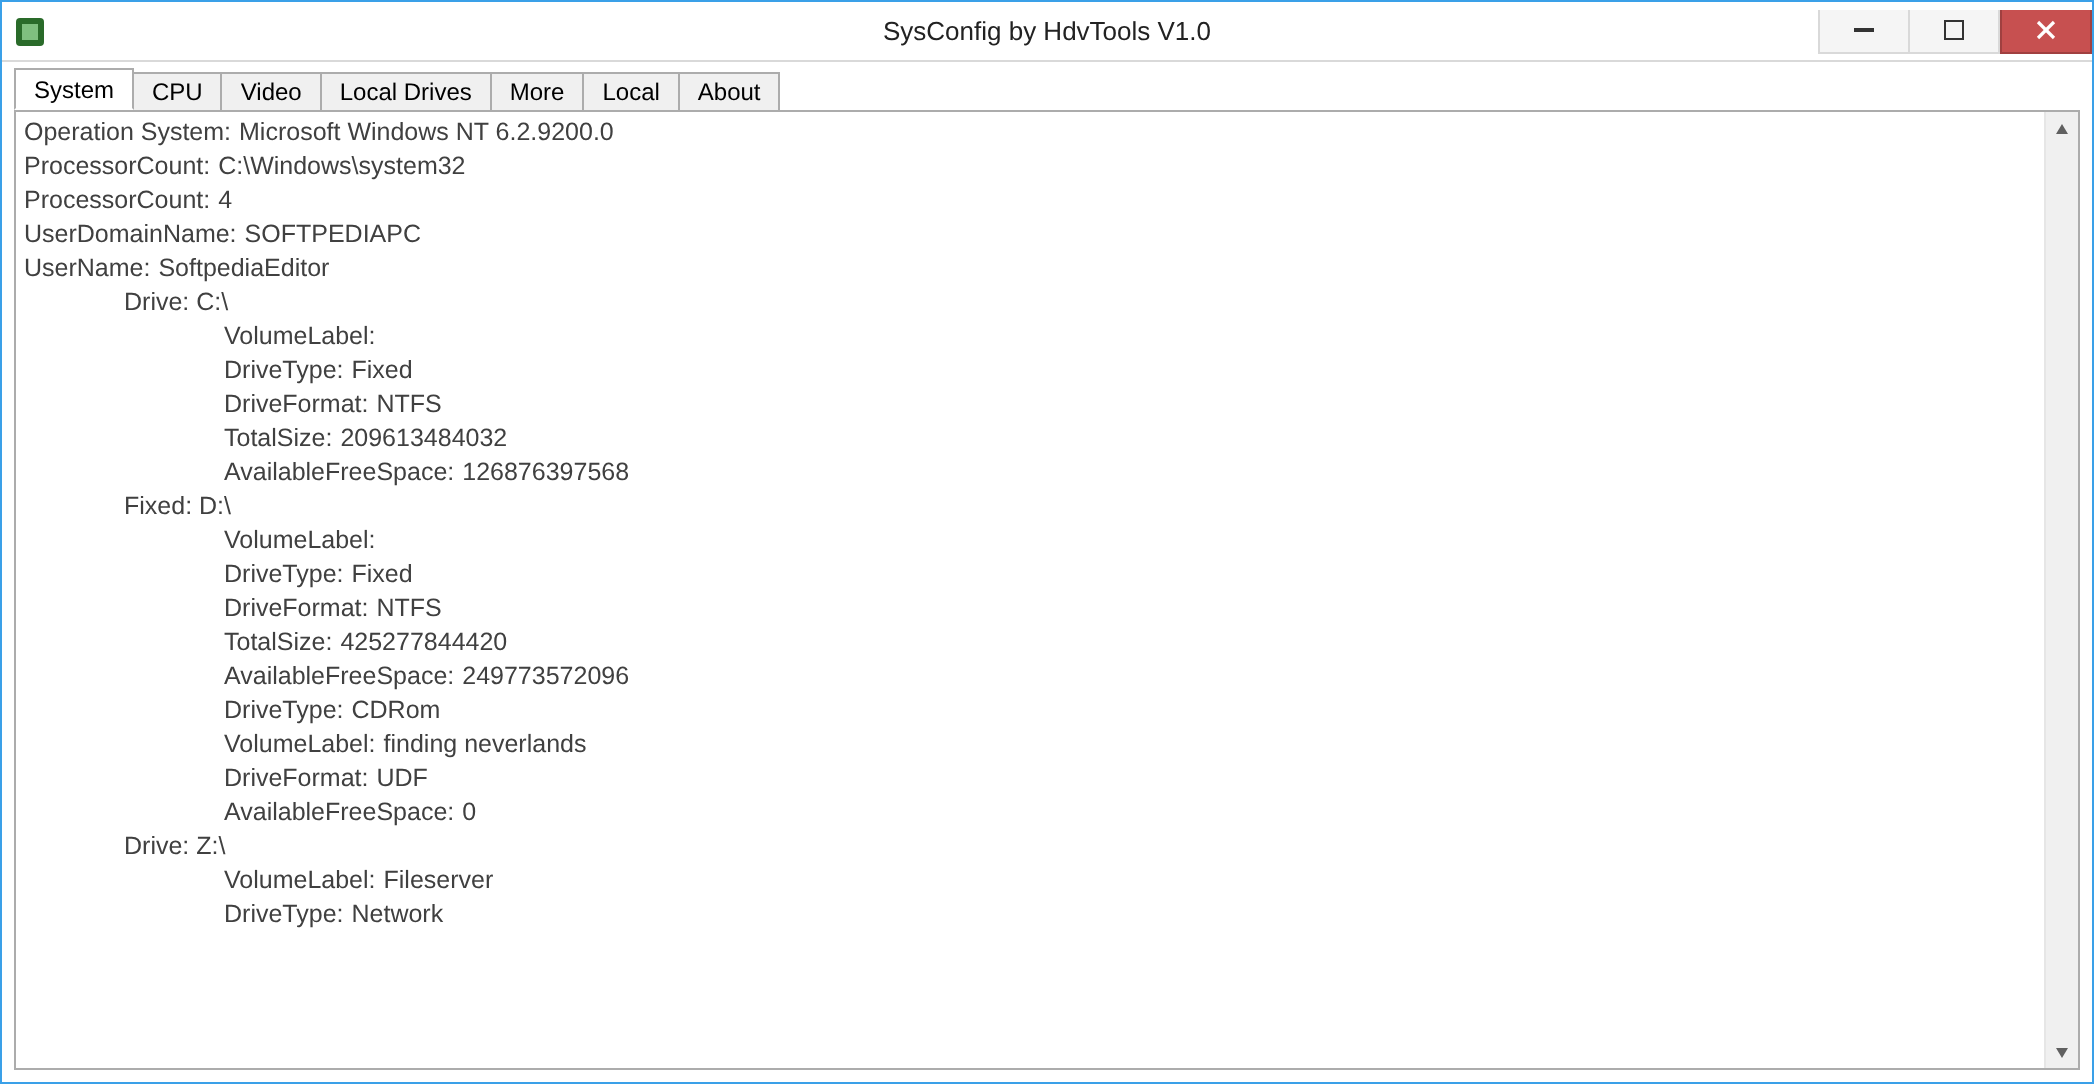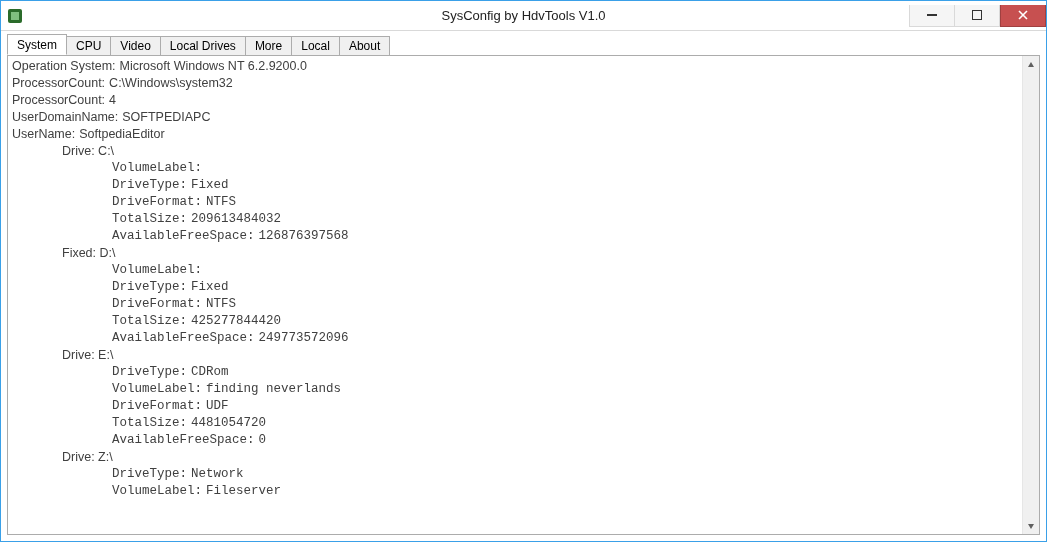--- a/index.html
+++ b/index.html
@@ -15,21 +15,21 @@
   .win-btn svg { display:block; }
   .client { flex:1; padding:2px 6px 6px 6px; display:flex; flex-direction:column; min-height:0; }
   .tabstrip { display:flex; align-items:center; height:22px; }
   .tab { padding:2px 9px; border:1px solid #acacac; border-bottom:none; background:#f0f0f0; font-size:12px; margin-right:-1px; position:relative; top:1px; cursor:default; }
   .tab.active { background:#fff; z-index:2; padding-top:3px; top:0; border-bottom:1px solid #fff; margin-bottom:-1px; }
   .tabpanel { flex:1; border:1px solid #acacac; background:#fff; display:flex; min-height:0; }
   .content { flex:1; overflow:hidden; padding:2px 4px; font-size:12.5px; color:#404040; line-height:17px; white-space:nowrap; }
   .lbl { display:inline-block; }
   .val { display:inline-block; margin-left:4px; }
   .indent1 { padding-left:50px; }
-  .indent2 { padding-left:100px;font-family:Liberation Mono, monospace; }
+  .indent2 { padding-left:100px; }
   .scrollbar { width:17px; background:#f0f0f0; border-left:1px solid #e6e6e6; display:flex; flex-direction:column; }
   .sb-btn { height:17px; display:flex; align-items:center; justify-content:center; background:#f0f0f0; }
   .sb-btn svg { fill:#606060; }
   .sb-track { flex:1; background:#f0f0f0; }
 </style>
 </head>
 <body>
 
 <div class="window">
   <div class="titlebar">
@@ -82,29 +82,27 @@
           <div class="indent2"><span class="lbl">DriveType:</span><span class="val">Fixed</span></div>
           <div class="indent2"><span class="lbl">DriveFormat:</span><span class="val">NTFS</span></div>
           <div class="indent2"><span class="lbl">TotalSize:</span><span class="val">209613484032</span></div>
           <div class="indent2"><span class="lbl">AvailableFreeSpace:</span><span class="val">126876397568</span></div>
           <div class="indent1"><span class="lbl">Fixed: D:\</span></div>
           <div class="indent2"><span class="lbl">VolumeLabel:</span><span class="val"></span></div>
           <div class="indent2"><span class="lbl">DriveType:</span><span class="val">Fixed</span></div>
           <div class="indent2"><span class="lbl">DriveFormat:</span><span class="val">NTFS</span></div>
           <div class="indent2"><span class="lbl">TotalSize:</span><span class="val">425277844420</span></div>
           <div class="indent2"><span class="lbl">AvailableFreeSpace:</span><span class="val">249773572096</span></div>
-          <div class="indent1"><span class="lbl">Drive: E:\</span></div>
           <div class="indent2"><span class="lbl">DriveType:</span><span class="val">CDRom</span></div>
           <div class="indent2"><span class="lbl">VolumeLabel:</span><span class="val">finding neverlands</span></div>
           <div class="indent2"><span class="lbl">DriveFormat:</span><span class="val">UDF</span></div>
-          <div class="indent2"><span class="lbl">TotalSize:</span><span class="val">4481054720</span></div>
           <div class="indent2"><span class="lbl">AvailableFreeSpace:</span><span class="val">0</span></div>
           <div class="indent1"><span class="lbl">Drive: Z:\</span></div>
+          <div class="indent2"><span class="lbl">VolumeLabel:</span><span class="val">Fileserver</span></div>
           <div class="indent2"><span class="lbl">DriveType:</span><span class="val">Network</span></div>
-          <div class="indent2"><span class="lbl">VolumeLabel:</span><span class="val">Fileserver</span></div>
         </div>
       <div class="scrollbar">
         <div class="sb-btn">
             <svg width="8" height="8">
               <polygon points="4,1 7,6 1,6"></polygon>
             </svg>
           </div>
         <div class="sb-track"></div>
         <div class="sb-btn">
             <svg width="8" height="8">

